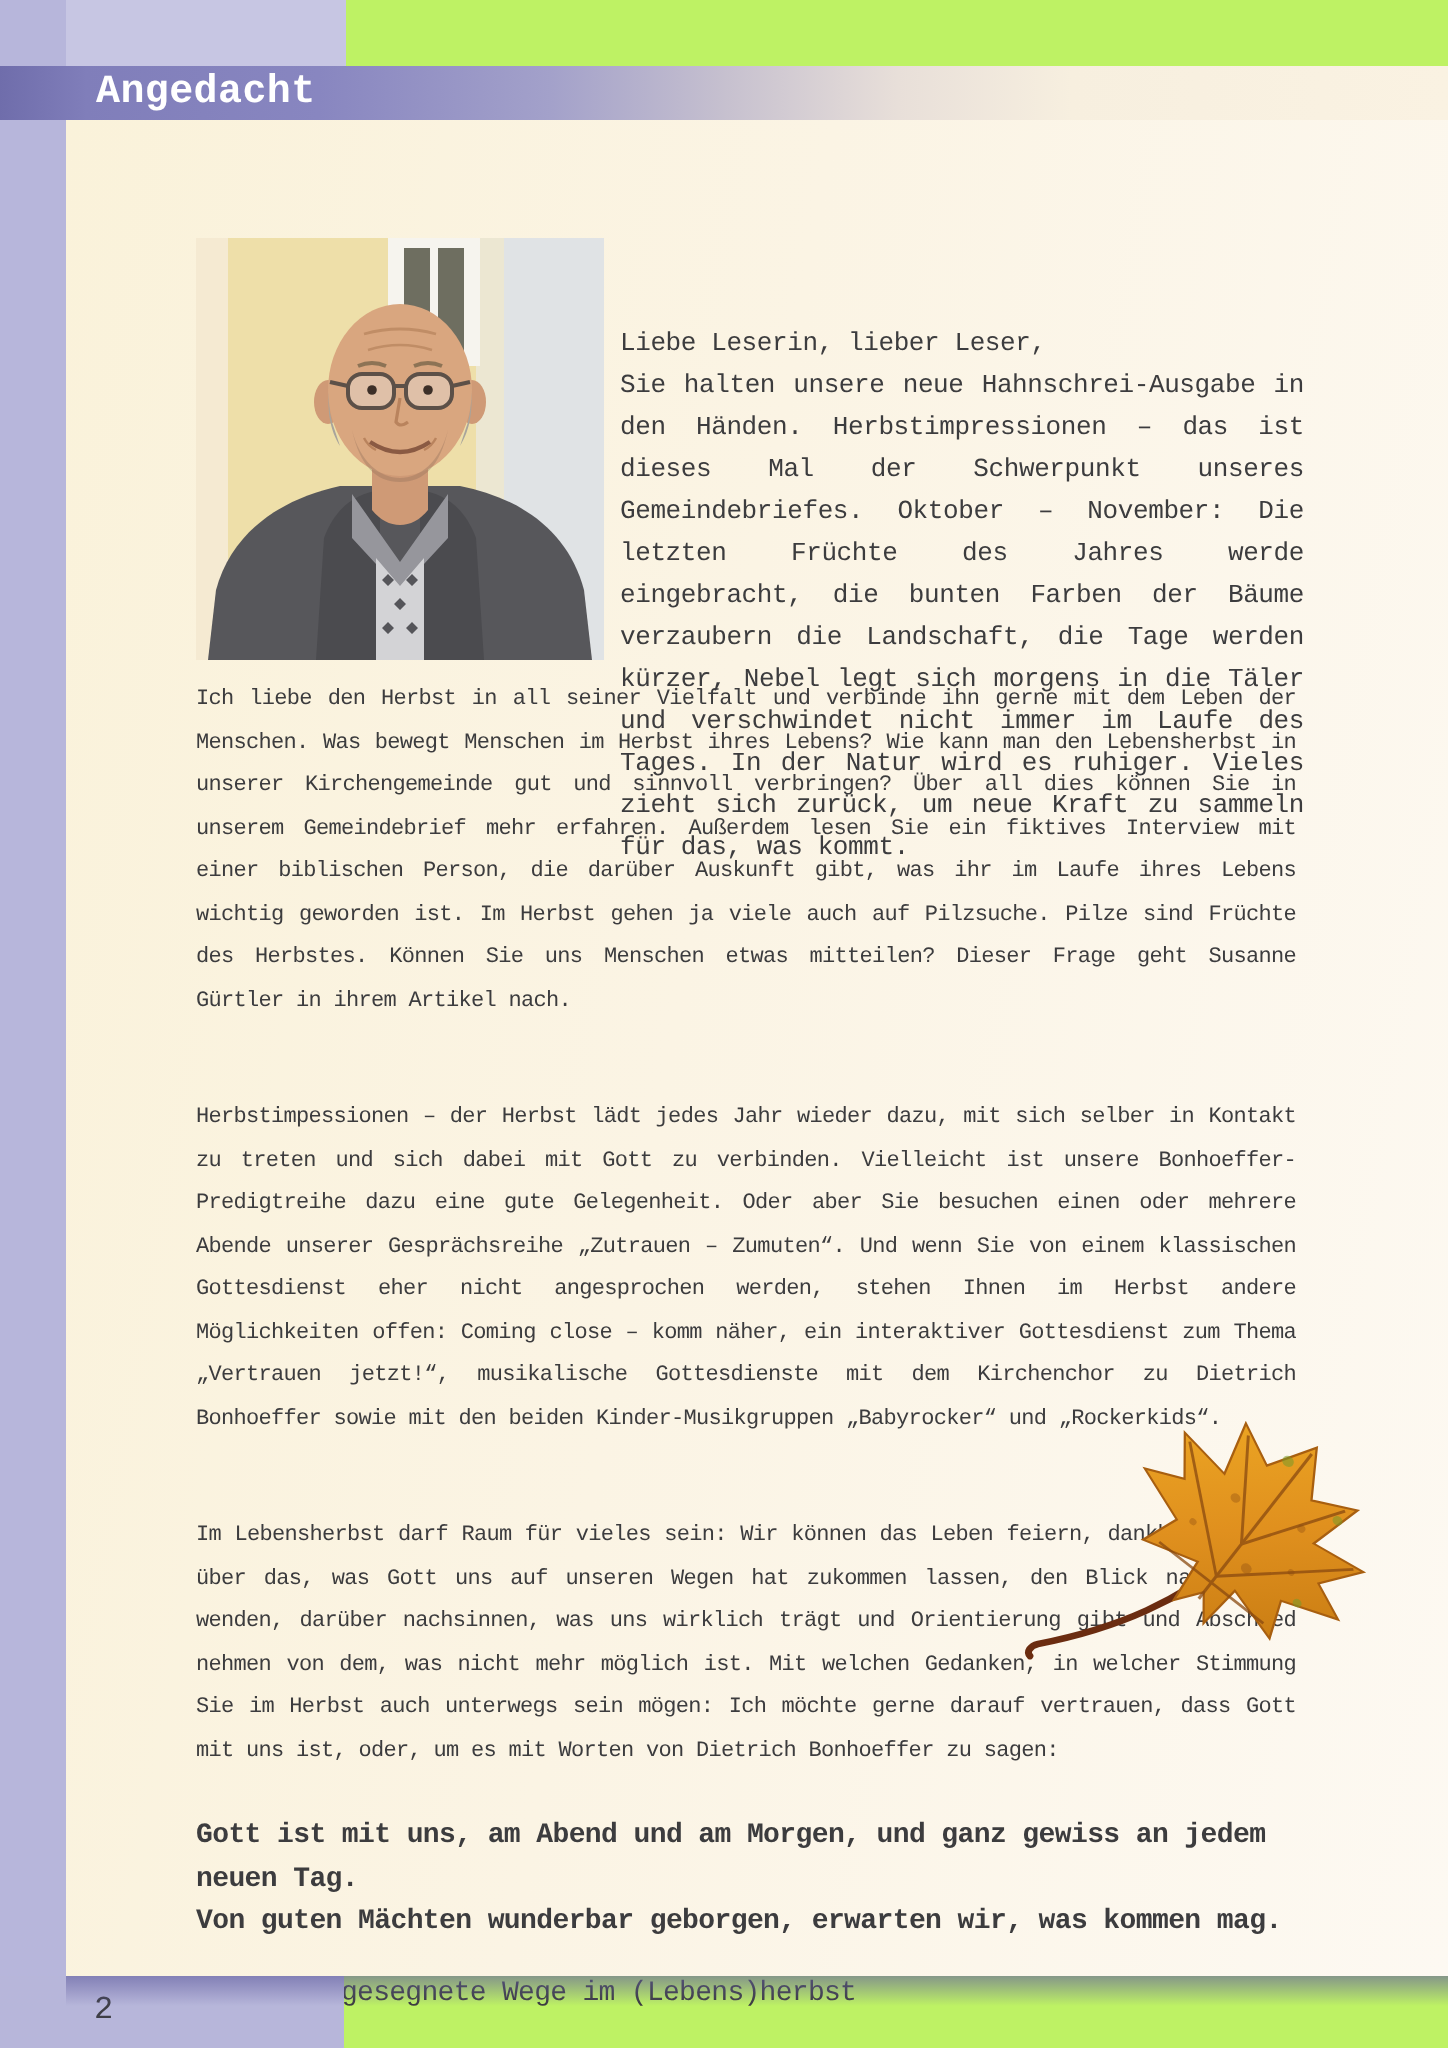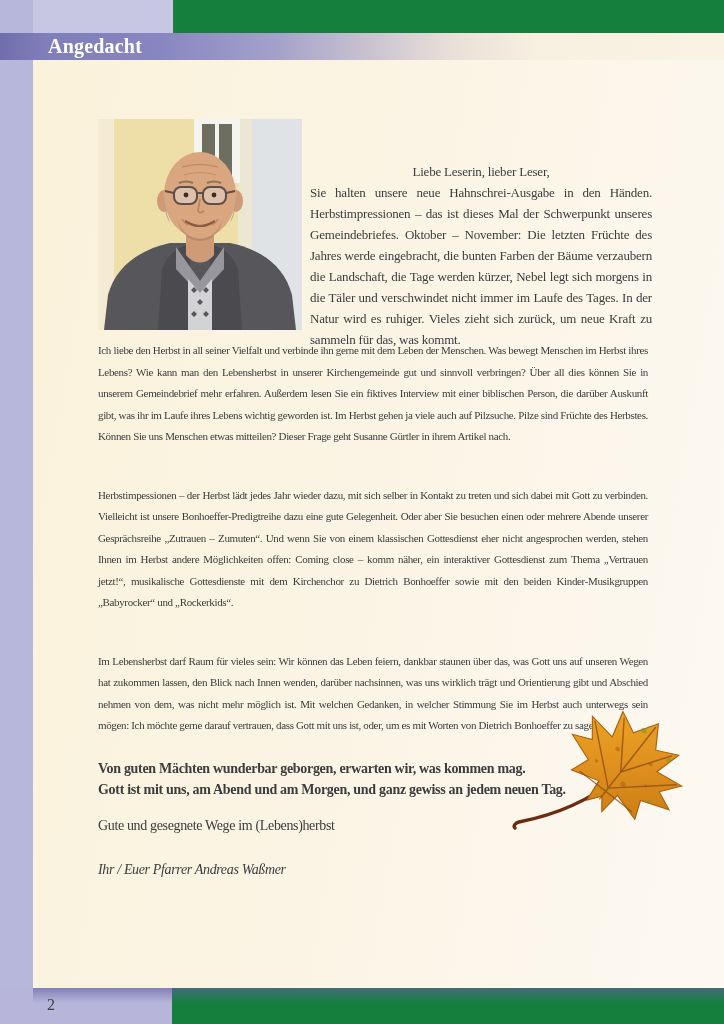--- a/index.html
+++ b/index.html
@@ -1,21 +1,21 @@
 <!DOCTYPE html>
 <html lang="de"><head>
 <meta charset="utf-8">
 <style>
   html,body{margin:0;padding:0;background:#ffffff;}
   .page{
     position:relative;
     width:724px;height:1024px;
-    background:#15803d;
+    background:#bef264;
     overflow:hidden;
-    font-family:Liberation Serif, serif;
+    font-family:Liberation Mono, monospace;
     color:#3c3c3e;
   }
   .left-strip{
     position:absolute;left:0;top:0;width:33px;height:1024px;
     background:#b7b6db;
   }
   .top-left-block{
     position:absolute;left:33px;top:0;width:140px;height:33px;
     background:#c7c6e3;
   }
@@ -39,21 +39,21 @@
   .photo{
     position:absolute;left:65px;top:59px;width:204px;height:211px;
     overflow:hidden;
   }
   .intro-text{
     position:absolute;left:277px;top:101px;width:342px;
     font-size:13px;line-height:21px;letter-spacing:-0.2px;
     text-align:justify;
   }
   .intro-text p{margin:0;}
-  .intro-text p.salutation{text-align:center;}
+  .intro-text p.salutation{text-align:left;}
   .intro-text p + p{}
   .body-col{
     position:absolute;left:65px;top:280px;width:550px;
   }
   .body-col p{
     margin:0;
     font-size:11px;line-height:21.5px;letter-spacing:-0.35px;
     text-align:justify;
   }
   .body-col p.para{margin-top:0;}
@@ -155,22 +155,22 @@
         <p class="salutation">Liebe Leserin, lieber Leser,</p>
         <p>Sie halten unsere neue Hahnschrei-Ausgabe in den Händen. Herbstimpressionen – das ist dieses Mal der Schwerpunkt unseres Gemeindebriefes. Oktober – November: Die letzten Früchte des Jahres werde eingebracht, die bunten Farben der Bäume verzaubern die Landschaft, die Tage werden kürzer, Nebel legt sich morgens in die Täler und verschwindet nicht immer im Laufe des Tages. In der Natur wird es ruhiger. Vieles zieht sich zurück, um neue Kraft zu sammeln für das, was kommt.</p>
       </div>
     </div>
 
     <div class="body-col">
       <p class="para">Ich liebe den Herbst in all seiner Vielfalt und verbinde ihn gerne mit dem Leben der Menschen. Was bewegt Menschen im Herbst ihres Lebens? Wie kann man den Lebensherbst in unserer Kirchengemeinde gut und sinnvoll verbringen? Über all dies können Sie in unserem Gemeindebrief mehr erfahren. Außerdem lesen Sie ein fiktives Interview mit einer biblischen Person, die darüber Auskunft gibt, was ihr im Laufe ihres Lebens wichtig geworden ist. Im Herbst gehen ja viele auch auf Pilzsuche. Pilze sind Früchte des Herbstes. Können Sie uns Menschen etwas mitteilen? Dieser Frage geht Susanne Gürtler in ihrem Artikel nach.</p>
       <p class="para">Herbstimpessionen – der Herbst lädt jedes Jahr wieder dazu, mit sich selber in Kontakt zu treten und sich dabei mit Gott zu verbinden. Vielleicht ist unsere Bonhoeffer-Predigtreihe dazu eine gute Gelegenheit. Oder aber Sie besuchen einen oder mehrere Abende unserer Gesprächsreihe „Zutrauen – Zumuten“. Und wenn Sie von einem klassischen Gottesdienst eher nicht angesprochen werden, stehen Ihnen im Herbst andere Möglichkeiten offen: Coming close – komm näher, ein interaktiver Gottesdienst zum Thema „Vertrauen jetzt!“, musikalische Gottesdienste mit dem Kirchenchor zu Dietrich Bonhoeffer sowie mit den beiden Kinder-Musikgruppen „Babyrocker“ und „Rockerkids“.</p>
       <p class="para">Im Lebensherbst darf Raum für vieles sein: Wir können das Leben feiern, dankbar staunen über das, was Gott uns auf unseren Wegen hat zukommen lassen, den Blick nach Innen wenden, darüber nachsinnen, was uns wirklich trägt und Orientierung gibt und Abschied nehmen von dem, was nicht mehr möglich ist. Mit welchen Gedanken, in welcher Stimmung Sie im Herbst auch unterwegs sein mögen: Ich möchte gerne darauf vertrauen, dass Gott mit uns ist, oder, um es mit Worten von Dietrich Bonhoeffer zu sagen:</p>
       <div class="quote">
+        <p>Gott ist mit uns, am Abend und am Morgen, und ganz gewiss an jedem neuen Tag.</p>
         <p>Von guten Mächten wunderbar geborgen, erwarten wir, was kommen mag.</p>
-        <p>Gott ist mit uns, am Abend und am Morgen, und ganz gewiss an jedem neuen Tag.</p>
       </div>
       <p class="closing">Gute und gesegnete Wege im (Lebens)herbst</p>
       <p class="signature">Ihr / Euer Pfarrer Andreas Waßmer</p>
     </div>
 
     <div class="leaf">
       <svg width="200" height="135" viewBox="0 0 200 135" xmlns="http://www.w3.org/2000/svg">
         <defs>
           <linearGradient id="leafGrad" x1="0" y1="0" x2="1" y2="1">
             <stop offset="0" stop-color="#f0ad25"></stop>

